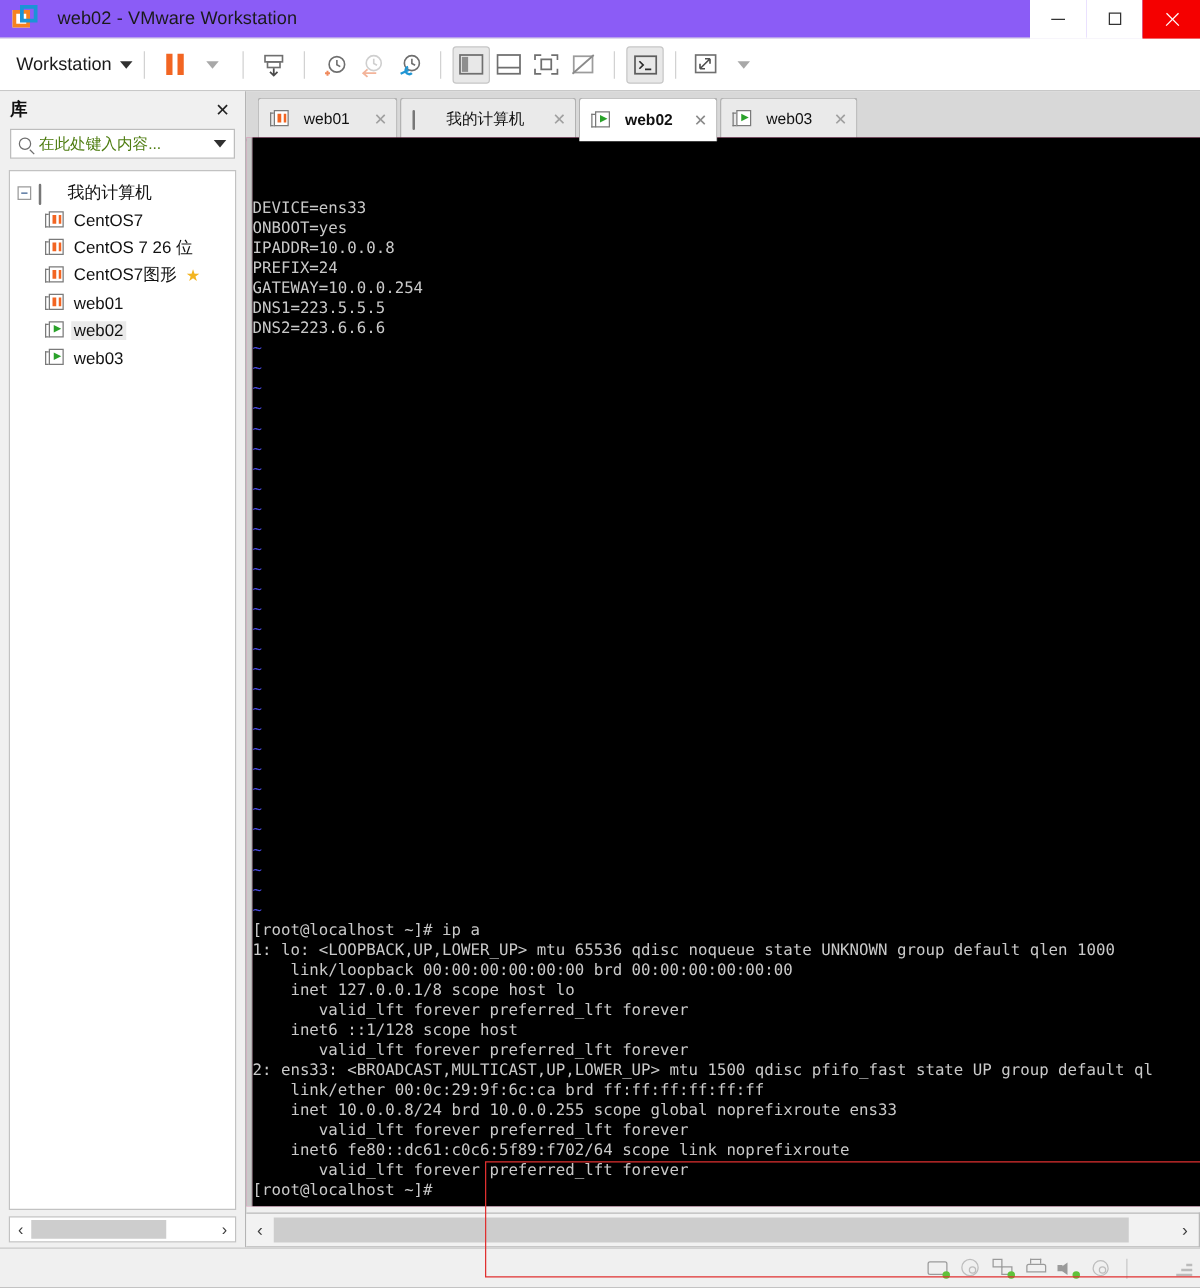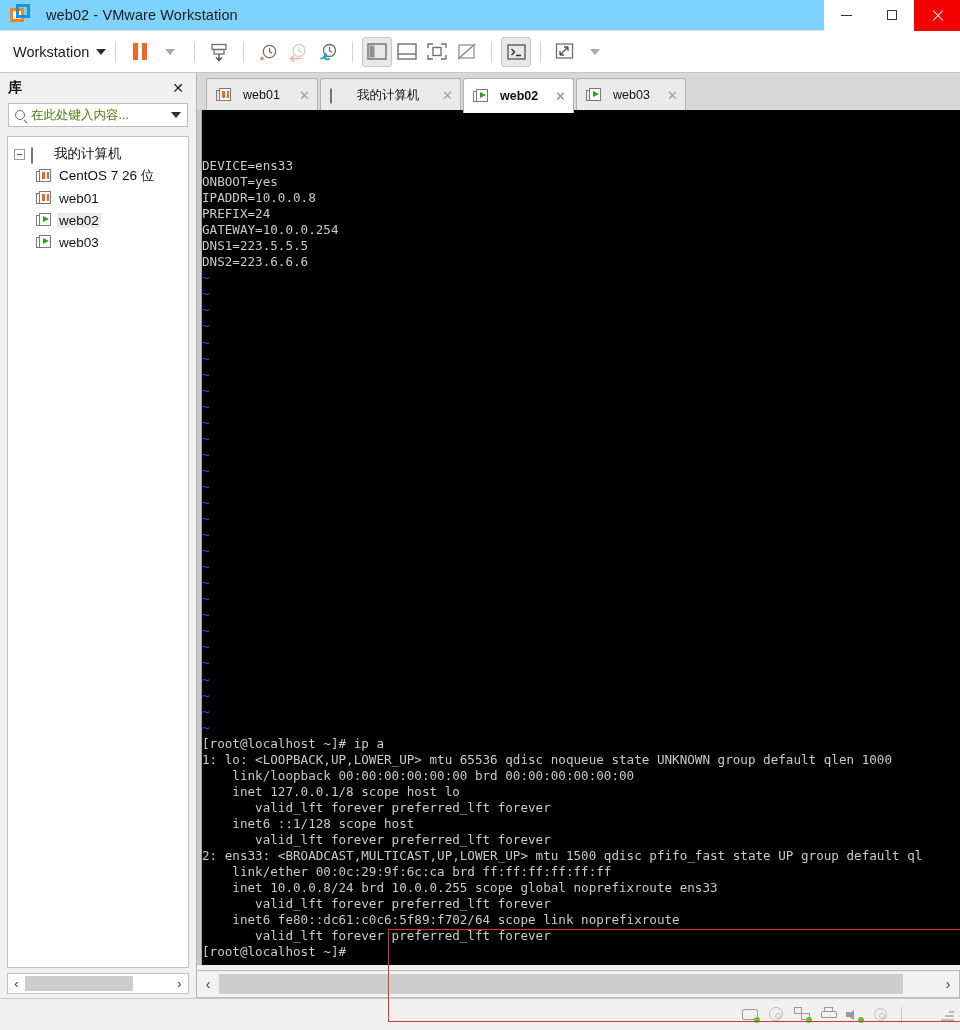--- a/index.html
+++ b/index.html
@@ -7,21 +7,21 @@
     width: 960px; height: 1030px;
     font-family: "Liberation Sans", sans-serif;
     background: #f0f0f0;
     overflow: hidden;
   }
   body { position: relative; }
 
   
   .titlebar {
     position: absolute; left: 0; top: 0; width: 960px; height: 31px;
-    background: #7dd3fc;
+    background: #8b5cf6;
     border-bottom: 1px solid #e3e3e3;
     display: flex; align-items: center;
   }
   .app-logo { width: 22px; height: 22px; margin-left: 10px; position: relative; flex: 0 0 auto; }
   .app-logo .sq-o {
     position: absolute; left: 0; top: 4px; width: 14px; height: 14px;
     border: 3px solid #f58220; background: #fff;
   }
   .app-logo .sq-b {
     position: absolute; left: 6px; top: 0px; width: 14px; height: 14px;
@@ -362,21 +362,44 @@
 
     <div class="tree-row child">
       <span class="ic ic-vm">
           <span class="back"></span>
           <span class="front"></span>
           <span class="pause2">
             <i></i>
             <i></i>
           </span>
         </span>
+      <span class="lbl">CentOS7</span>
+    </div>
+    <div class="tree-row child">
+      <span class="ic ic-vm">
+          <span class="back"></span>
+          <span class="front"></span>
+          <span class="pause2">
+            <i></i>
+            <i></i>
+          </span>
+        </span>
       <span class="lbl">CentOS 7 26 位</span>
+    </div>
+    <div class="tree-row child">
+      <span class="ic ic-vm">
+          <span class="back"></span>
+          <span class="front"></span>
+          <span class="pause2">
+            <i></i>
+            <i></i>
+          </span>
+        </span>
+      <span class="lbl">CentOS7图形</span>
+      <span class="star">★</span>
     </div>
     <div class="tree-row child">
       <span class="ic ic-vm">
           <span class="back"></span>
           <span class="front"></span>
           <span class="pause2">
             <i></i>
             <i></i>
           </span>
         </span>

